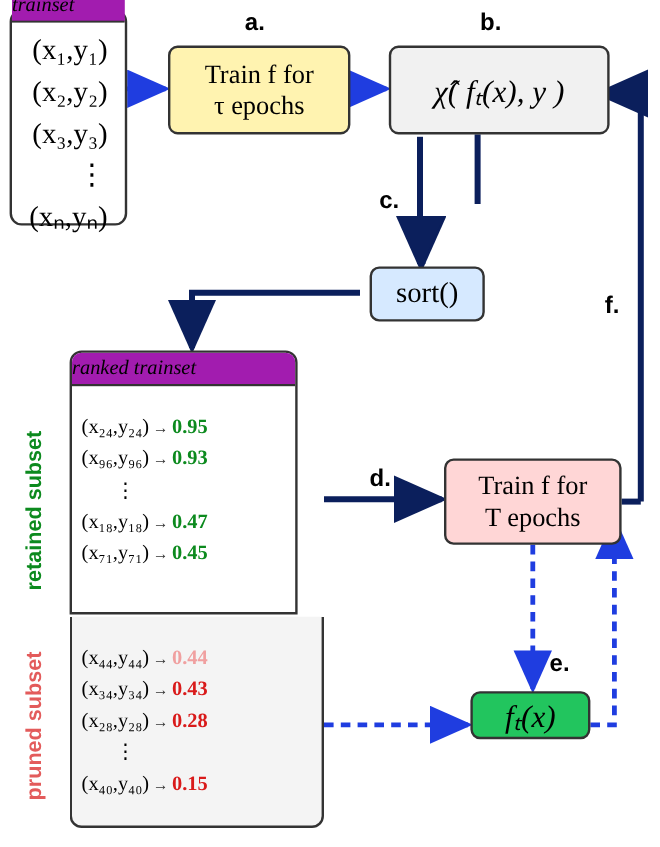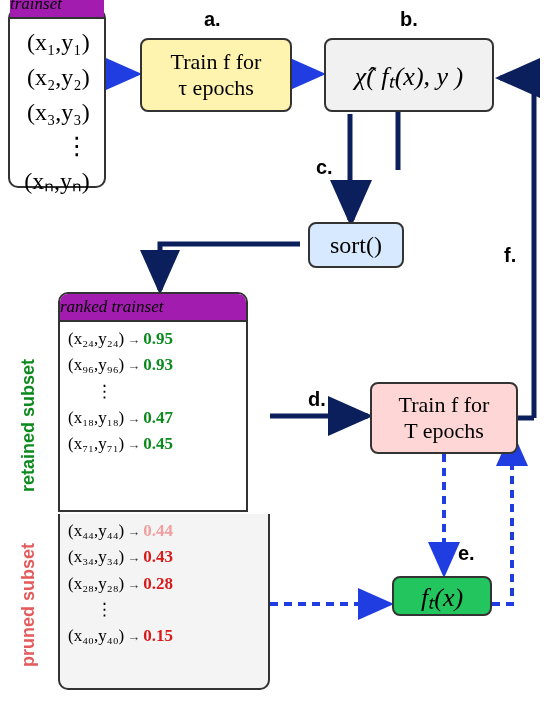--- a/index.html
+++ b/index.html
@@ -44,21 +44,21 @@
     text-align: right;
   }
   .train-f-box {
     left: 140px; top: 38px;
     width: 152px; height: 74px;
     background: #fff3b0;
     font-size: 22px;
   }
   .chi-box {
     left: 324px; top: 38px;
-    width: 170px; height: 74px;
+    width: 184px; height: 74px;
     background: #f1f1f1;
     font-size: 26px;
     font-style: italic;
   }
   .sort-box {
     left: 308px; top: 222px;
     width: 96px; height: 46px;
     background: #d6e9ff;
     font-size: 24px;
   }
@@ -74,21 +74,21 @@
   .ranked-bottom {
     position: absolute;
     left: 58px; top: 514px;
     width: 212px; height: 176px;
     border: 2px solid #333;
     border-top: none;
     border-radius: 0 0 10px 10px;
     background: #f4f4f4;
   }
   .ranked-body {
-    padding: 4px 8px;
+    padding: 21px 8px;
     font-size: 17px;
     line-height: 1.55;
   }
   .ranked-row { white-space: nowrap; }
   .arrow-icon {
     display: inline-block;
     font-size: 13px;
     color: #333;
     margin: 0 3px;
   }

